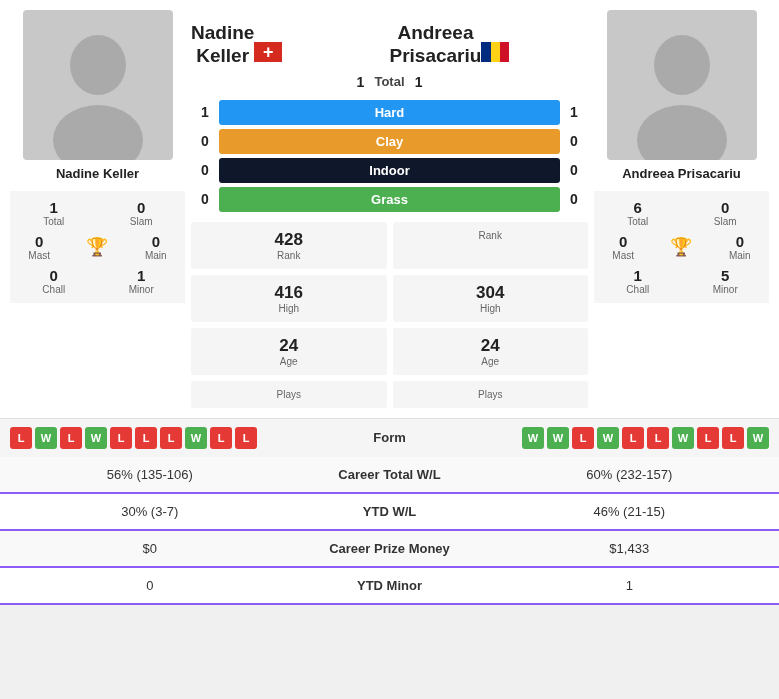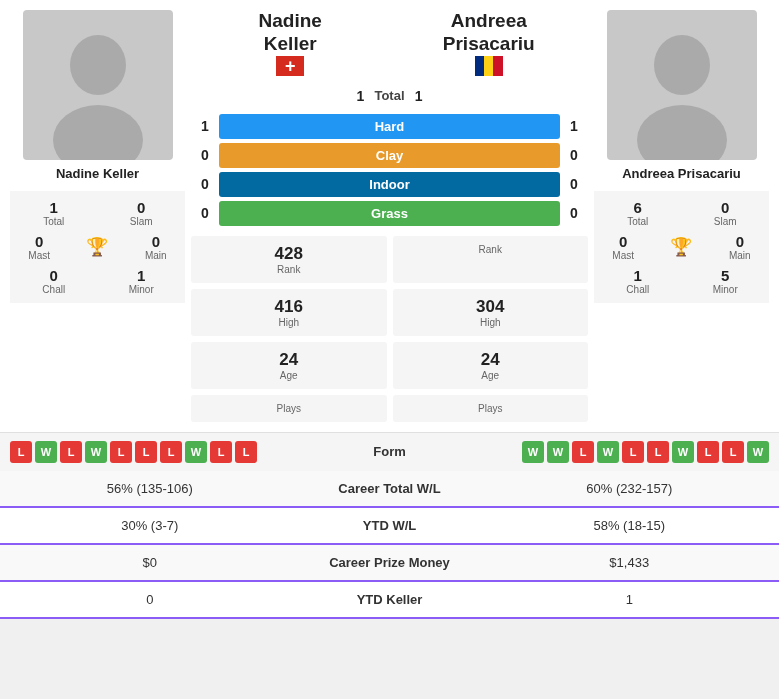--- a/index.html
+++ b/index.html
@@ -40,21 +40,21 @@
       color: #c8a000;
       font-size: 18px;
     }
     .flag-row {
       display: flex;
       justify-content: center;
       margin-bottom: 6px;
     }
     .surface-hard { background: #2196F3; }
     .surface-clay { background: #E89B2A; }
-    .surface-indoor { background: #0369a1; }
+    .surface-indoor { background: #0f172a; }
     .surface-grass { background: #4CAF50; }
 
     
     .top-area {
       display: flex;
       flex-direction: row;
       background: #fff;
       padding: 10px;
       gap: 0;
     }
@@ -112,23 +112,24 @@
 
     
     .mid-names {
       display: flex;
       flex-direction: row;
       justify-content: space-between;
       width: 100%;
     }
     .mid-name-block {
       display: flex;
-      flex-direction: column;
-      align-items: center;
-      flex: 1;
+      flex-direction: row;
+      align-items: flex-end;
+      flex: 1;
+      margin-top: 12px;
     }
     .mid-name-text {
       font-size: 19px;
       font-weight: bold;
       color: #222;
       text-align: center;
       line-height: 1.2;
     }
 
     
@@ -517,27 +518,27 @@
 
   <div class="stats-table">
     <div class="stats-table-row">
       <div class="stats-col-left">56% (135-106)</div>
       <div class="stats-col-mid">Career Total W/L</div>
       <div class="stats-col-right">60% (232-157)</div>
     </div>
     <div class="stats-table-row">
       <div class="stats-col-left">30% (3-7)</div>
       <div class="stats-col-mid">YTD W/L</div>
-      <div class="stats-col-right">58% (18-15)</div>
+      <div class="stats-col-right">46% (21-15)</div>
     </div>
     <div class="stats-table-row">
       <div class="stats-col-left">$0</div>
       <div class="stats-col-mid">Career Prize Money</div>
       <div class="stats-col-right">$1,433</div>
     </div>
     <div class="stats-table-row">
       <div class="stats-col-left">0</div>
-      <div class="stats-col-mid">YTD Keller</div>
+      <div class="stats-col-mid">YTD Minor</div>
       <div class="stats-col-right">1</div>
     </div>
   </div>
 
 </div>
 
 </body></html>

